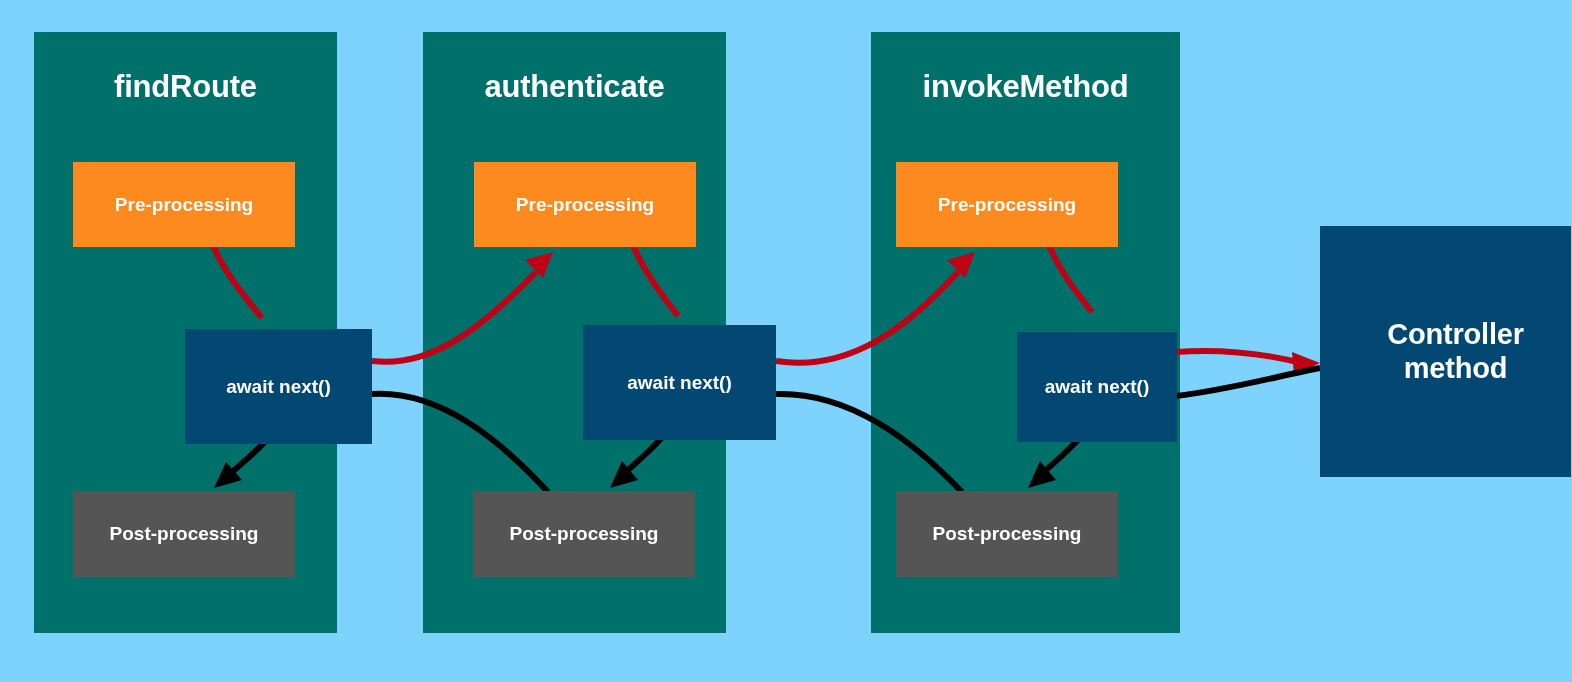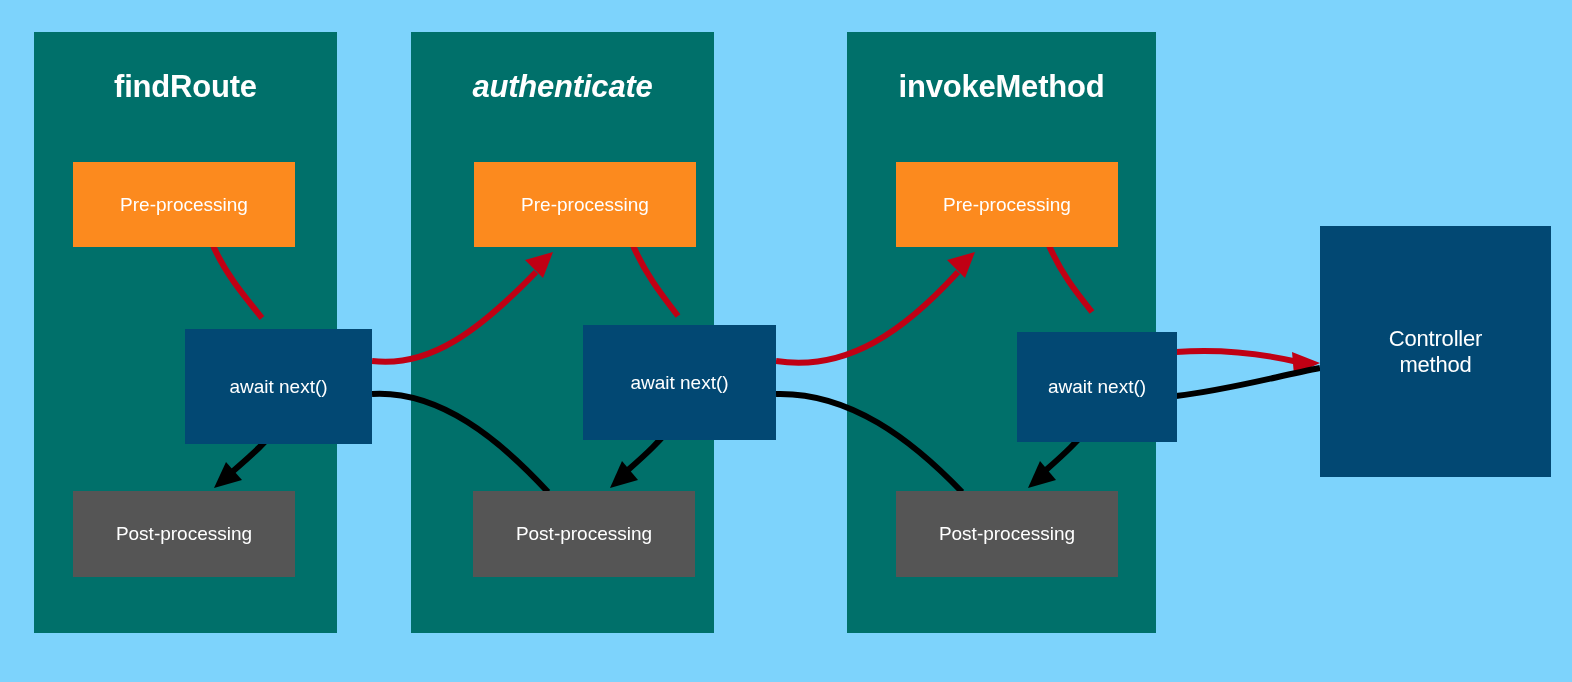--- a/index.html
+++ b/index.html
@@ -33,42 +33,43 @@
     font-weight: 700;
     letter-spacing: -0.2px;
     line-height: 1.1;
   }
   .node {
     position: absolute;
     display: flex;
     align-items: center;
     justify-content: center;
     color: #ffffff;
-    font-weight: 400;
+    font-weight: 700;
     text-align: center;
     line-height: 1.15;
   }
   .node-pre {
     background: #FC8A1E;
     font-size: 19px;
   }
   .node-post {
     background: #555555;
     font-size: 19px;
     justify-content: center;
   }
   .node-await {
     background: #024873;
     font-size: 19px;
     margin-top: 20px;
   }
   .node-controller {
     background: #024873;
-    font-size: 22px;
+    font-size: 29px;
     letter-spacing: -0.2px;
+    padding-left: 20px;
   }
   #edges {
     position: absolute;
     left: 0;
     top: 0;
     width: 1572px;
     height: 682px;
     pointer-events: none;
   }
   .edge-red {
@@ -86,25 +87,25 @@
 </style>
 </head>
 <body>
 
 <div id="canvas">
 
   <div class="panel" style="left:34px; top:32px; width:303px; height:601px;">
     <div class="panel-title">findRoute</div>
   </div>
 
-  <div class="panel" style="left:411px; top:32px; width:303px; height:601px;font-style:italic;">
+  <div class="panel" style="left:423px; top:32px; width:303px; height:601px;">
     <div class="panel-title">authenticate</div>
   </div>
 
-  <div class="panel" style="left:847px; top:32px; width:309px; height:601px;">
+  <div class="panel" style="left:871px; top:32px; width:309px; height:601px;">
     <div class="panel-title">invokeMethod</div>
   </div>
 
   <svg id="edges" viewBox="0 0 1572 682" xmlns="http://www.w3.org/2000/svg">
 
     <path class="edge-red" d="M 212 243 C 224 272, 244 296, 262 318"></path>
 
     <path class="edge-red" d="M 372 361 C 430 368, 480 330, 536 272"></path>
     <polygon class="head-red" points="553,252 525,260 543,278"></polygon>
 

